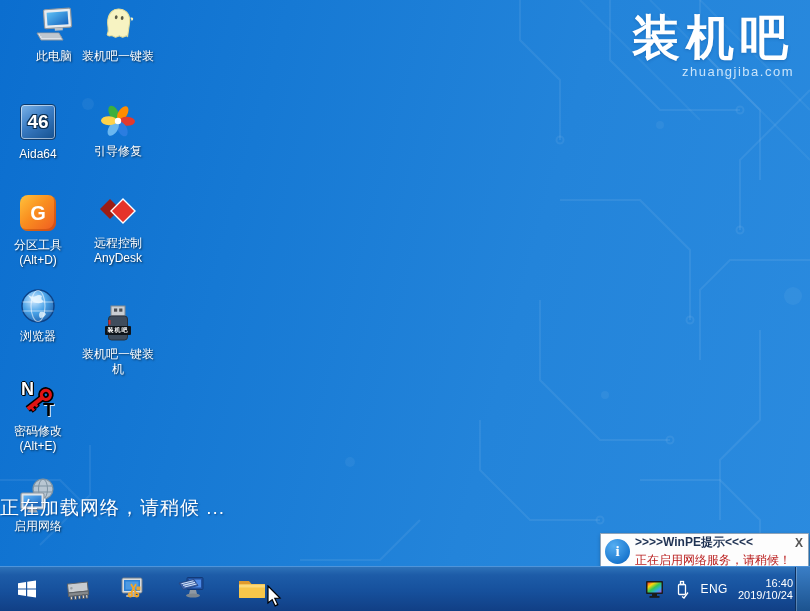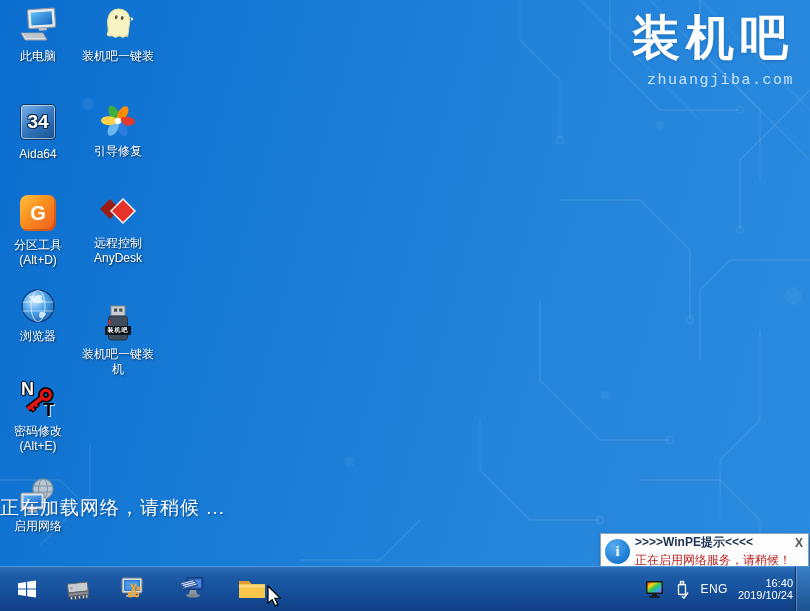--- a/index.html
+++ b/index.html
@@ -32,21 +32,21 @@
   .nt .t{position:absolute;right:4px;bottom:0;font-size:18px;font-weight:bold;color:#000;
          text-shadow:1px 1px 0 rgba(255,255,255,.85);}
   .usblbl{position:absolute;left:7px;right:7px;top:22px;height:9px;background:#0e141b;
           border-radius:1px;color:#fff;font-size:6px;line-height:9px;text-align:center;
           font-weight:bold;letter-spacing:1px;}
 
   
   .logo{position:absolute;top:12px;right:16px;text-align:right;color:#fff;}
   .logo .t{font-size:48px;font-weight:bold;letter-spacing:6px;line-height:52px;
            text-shadow:0 1px 3px rgba(0,40,90,.25);}
-  .logo .s{font-size:15px;color:#c9e4fa;letter-spacing:1.5px;margin-top:8px;font-family:Liberation Mono, monospace;}
+  .logo .s{font-size:13px;color:#c9e4fa;letter-spacing:1.5px;margin-top:0;}
 
   .loading{position:absolute;left:0;right:0;top:495px;color:#fff;
            font-size:19px;letter-spacing:1px;text-shadow:1px 1px 2px rgba(0,20,60,.45);}
 
   
   .popup{position:absolute;right:1px;top:533px;width:209px;height:37px;box-sizing:border-box;
          background:#fdfdfd;border:1px solid #8fa3b8;box-shadow:1px 2px 4px rgba(0,0,0,.35);
          display:flex;align-items:center;}
   .popup .ico{width:25px;height:25px;border-radius:50%;margin:0 5px 0 4px;flex:none;
               background:radial-gradient(circle at 35% 28%,#55aef2,#1c79d0 70%,#135ca6);
@@ -106,21 +106,21 @@
     </g>
     <g fill="rgba(255,255,255,0.05)">
       <circle cx="88" cy="104" r="6"></circle>
         <circle cx="793" cy="296" r="9"></circle>
       <circle cx="660" cy="125" r="4"></circle>
         <circle cx="350" cy="462" r="5"></circle>
         <circle cx="605" cy="395" r="4"></circle>
     </g>
   </svg>
 
-  <div class="cell" style="left:0;top:6px">
+  <div class="cell" style="left:16px;top:6px">
     <div class="art"><svg width="40" height="40" viewBox="0 0 40 40">
       <defs>
             <linearGradient id="scr1" x1="0" y1="0" x2="1" y2="1">
         <stop offset="0" stop-color="#5fc0f5"></stop>
               <stop offset="1" stop-color="#1565c0"></stop>
             </linearGradient>
           </defs>
       <g transform="rotate(-4 22 12)">
         <rect x="10" y="3" width="27" height="19" rx="1.5" fill="#e8ecf0" stroke="#8d97a1" stroke-width="1.2"></rect>
         <rect x="13" y="6" width="21" height="13" fill="url(#scr1)"></rect>
@@ -144,21 +144,21 @@
       </g>
     </svg></div>
     <div class="lbl">
       <span>装机吧一键装</span>
       </div>
   </div>
 
   <div class="cell" style="left:0;top:101px">
     <div class="art">
         <div class="aida">
-      <b>34</b>
+      <b>46</b>
         </div>
       </div>
     <div class="lbl">
       <span>Aida64</span>
       </div>
   </div>
 
   <div class="cell" style="left:80px;top:101px">
     <div class="art"><svg width="40" height="40" viewBox="0 0 40 40">
       <g>

